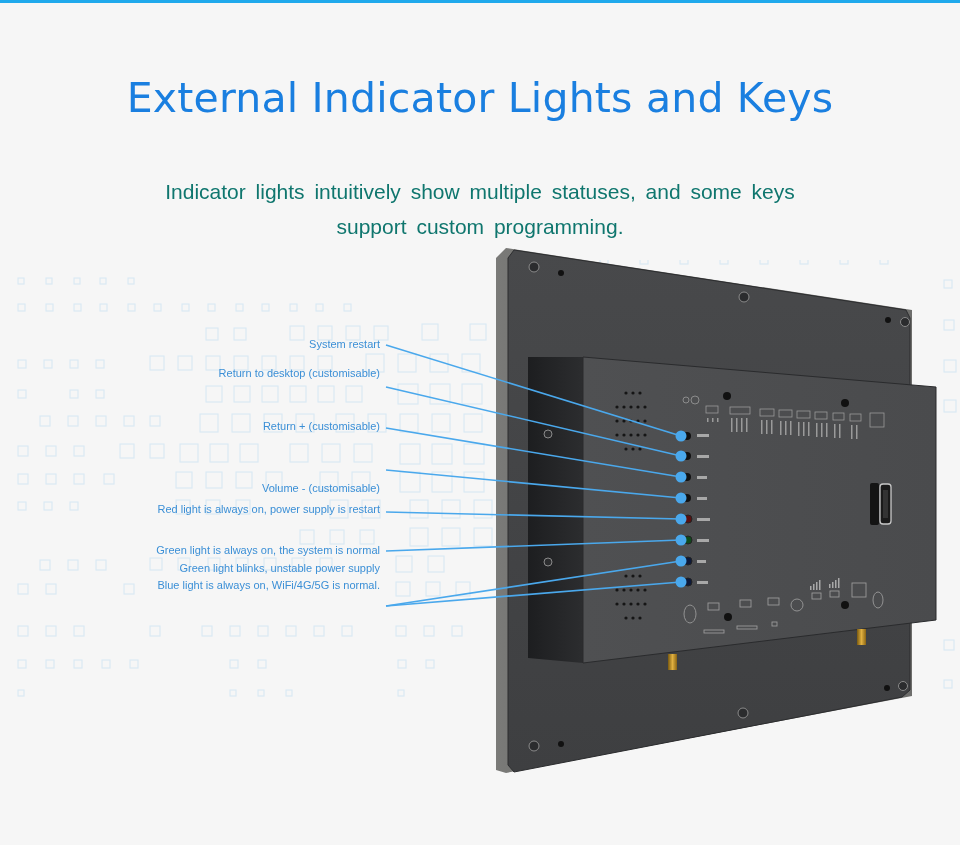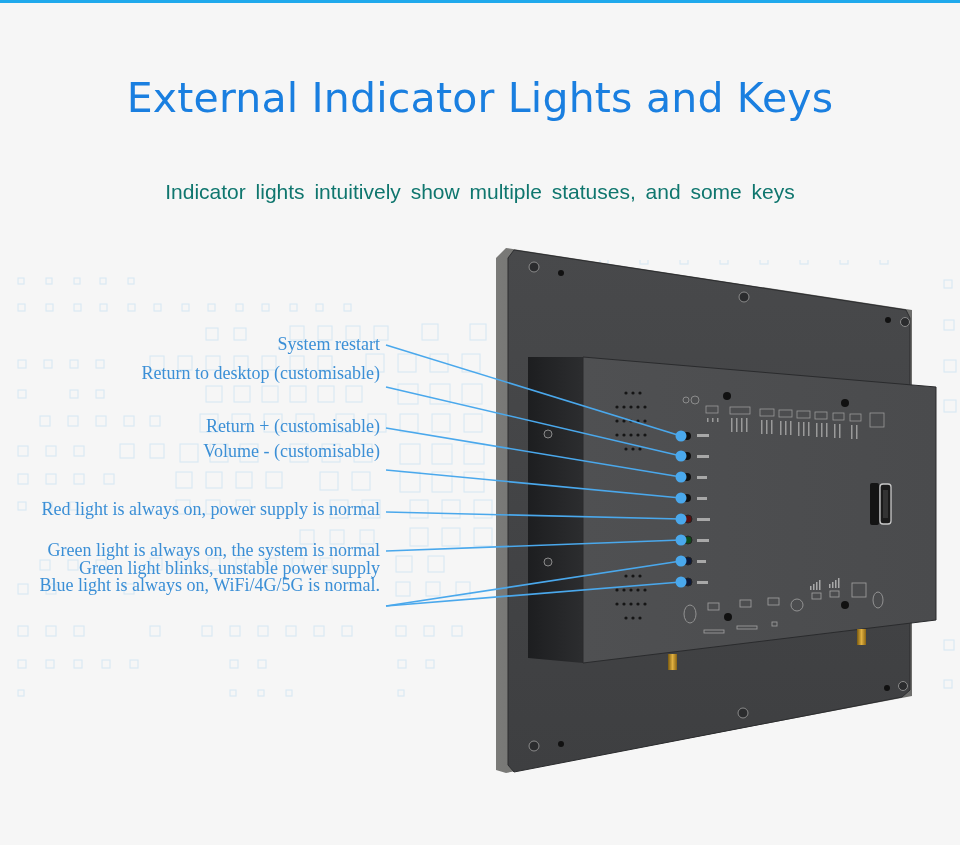--- a/index.html
+++ b/index.html
@@ -24,35 +24,36 @@
       position: absolute; left: 130px; top: 150px; width: 700px;
       text-align: center;
       font-family: "Liberation Sans", sans-serif;
       font-size: 21px; line-height: 35px; color: #0f766e;
       word-spacing: 4px;
       margin-top: 24px;
     }
     .bg-pattern { position: absolute; left: 0; top: 260px; width: 960px; height: 480px; }
     .label {
       position: absolute; right: 580px;
-      font-family: Liberation Serif, serif;
-      font-size: 18px; color: #3b8fd6; text-align: right;
+      font-family: Liberation Sans, sans-serif;
+      font-size: 11px; color: #3b8fd6; text-align: right;
       white-space: nowrap; line-height: 18px;
     }
     .device { position: absolute; left: 0; top: 0; width: 960px; height: 845px; }
     .callouts { position: absolute; left: 0; top: 0; width: 960px; height: 845px; pointer-events: none; }
   </style>
 </head>
 <body>
 
 <div class="top-bar"></div>
 
 <h1 class="title">External Indicator Lights and Keys</h1>
 <p class="subtitle">
   <span>Indicator lights intuitively show multiple statuses, and some keys</span><br>
+  <span>support custom programming.</span>
 </p>
 
 <svg class="bg-pattern" viewBox="0 0 960 480">
   <g fill="none" stroke="#cfe4f4" stroke-width="1.2" opacity="0.7">
     <rect x="18" y="18" width="6" height="6"></rect>
       <rect x="46" y="18" width="6" height="6"></rect>
       <rect x="74" y="18" width="6" height="6"></rect>
       <rect x="100" y="18" width="6" height="6"></rect>
       <rect x="128" y="18" width="6" height="6"></rect>
     <rect x="18" y="44" width="7" height="7"></rect>
@@ -434,17 +435,17 @@
     <circle cx="681" cy="519" r="5.5"></circle>
       <circle cx="681" cy="540" r="5.5"></circle>
     <circle cx="681" cy="561" r="5.5"></circle>
       <circle cx="681" cy="582" r="5.5"></circle>
   </g>
 </svg>
 
 <div class="label" style="top:335px">System restart</div>
 <div class="label" style="top:364px">Return to desktop (customisable)</div>
 <div class="label" style="top:417px">Return + (customisable)</div>
-<div class="label" style="top:442px">Volume - (customisable)</div>
-<div class="label" style="top:500px">Red light is always on, power supply is normal</div>
+<div class="label" style="top:479px">Volume - (customisable)</div>
+<div class="label" style="top:500px">Red light is always on, power supply is restart</div>
 <div class="label" style="top:541px">Green light is always on, the system is normal</div>
 <div class="label" style="top:559px">Green light blinks, unstable power supply</div>
 <div class="label" style="top:576px">Blue light is always on, WiFi/4G/5G is normal.</div>
 
 </body></html>

